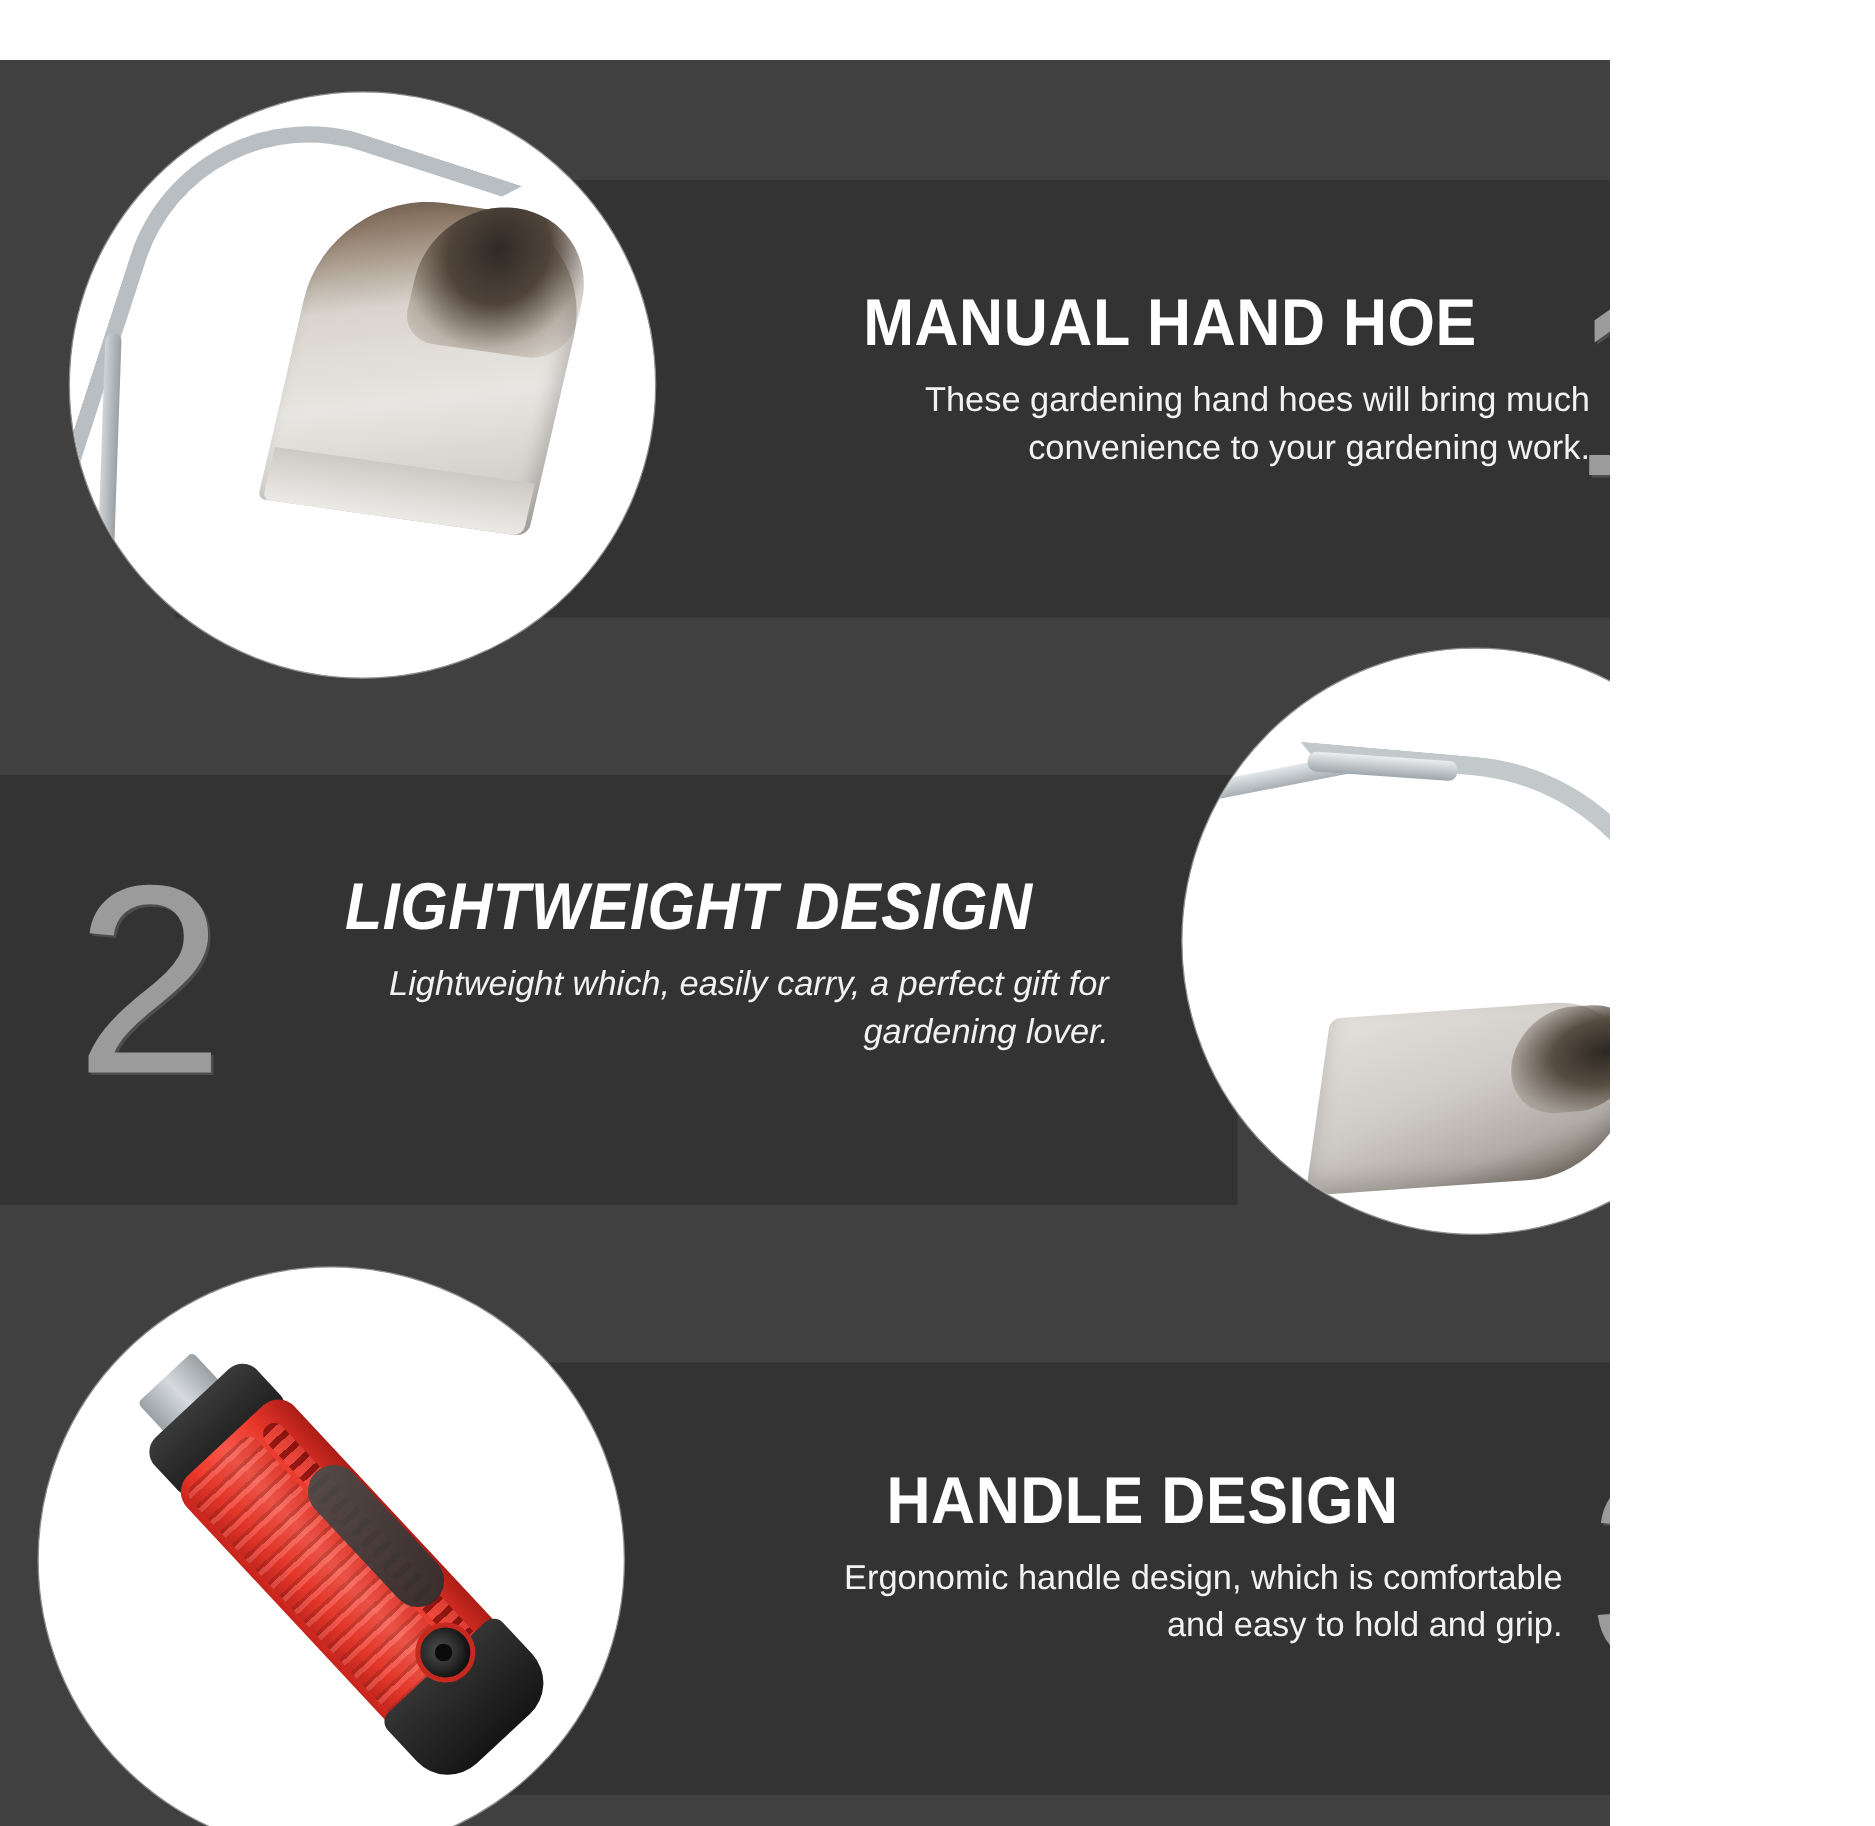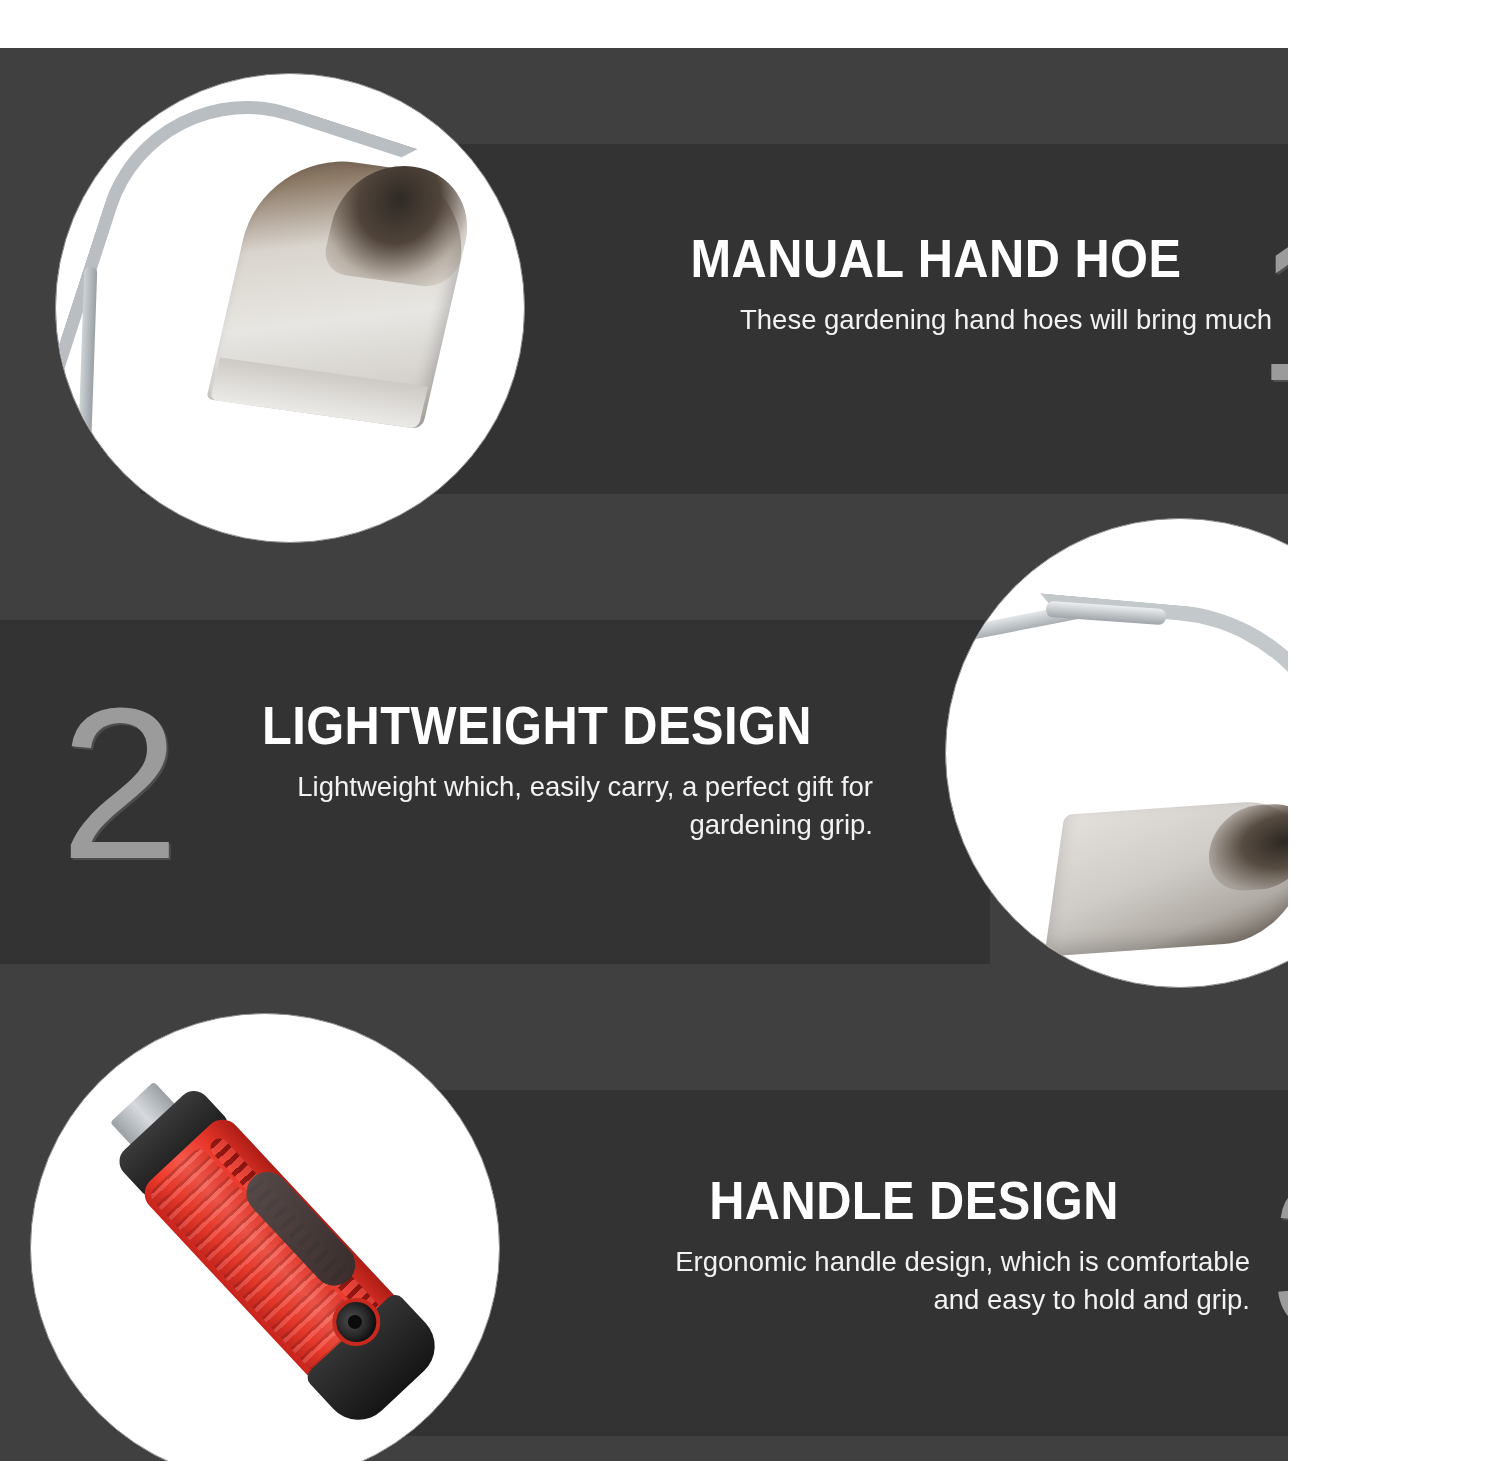--- a/index.html
+++ b/index.html
@@ -48,21 +48,21 @@
     inset: 0;
   }
 
   
   .textblock {
     position: absolute;
     text-align: center;
     color: #ffffff;
   }
   #text-1 { left: 600px;  top: 183px;  width: 672px; }
-  #text-2 { left: 201px;  top: 650px;  width: 672px; }
+  #text-2 { left: 215px;  top: 650px;  width: 672px; font-style: italic; }
   #text-3 { left: 578px;  top: 1125px; width: 672px; }
 
   .feature-title {
     font-family: "Liberation Sans", sans-serif;
     font-weight: bold;
     font-size: 53px;
     line-height: 1.05;
     letter-spacing: 0.5px;
     color: #ffffff;
     margin: 0 0 14px 0;
@@ -287,34 +287,35 @@
     <div class="photo-inner">
       <div class="p1-shank"></div>
       <div class="p1-blade"></div>
     </div>
   </div>
 
   <div class="textblock" id="text-1">
     <h2 class="feature-title">MANUAL HAND HOE</h2>
     <p class="feature-desc">
       <span>These gardening hand hoes will bring much</span><br>
+      <span>convenience to your gardening work.</span>
     </p>
   </div>
 
   <div class="step-number" id="num-1">1</div>
 
   <div class="bar" id="bar-2"></div>
 
   <div class="step-number" id="num-2">2</div>
 
   <div class="textblock" id="text-2">
     <h2 class="feature-title">LIGHTWEIGHT DESIGN</h2>
     <p class="feature-desc">
       <span>Lightweight which, easily carry, a perfect gift for</span><br>
-      <span>gardening grip.</span>
+      <span>gardening lover.</span>
     </p>
   </div>
 
   <div class="photo-circle" id="circle-2">
     <div class="photo-inner">
       <div class="p2-arch"></div>
       <div class="p2-stem"></div>
       <div class="p2-stem2"></div>
       <div class="p2-blade"></div>
     </div>

